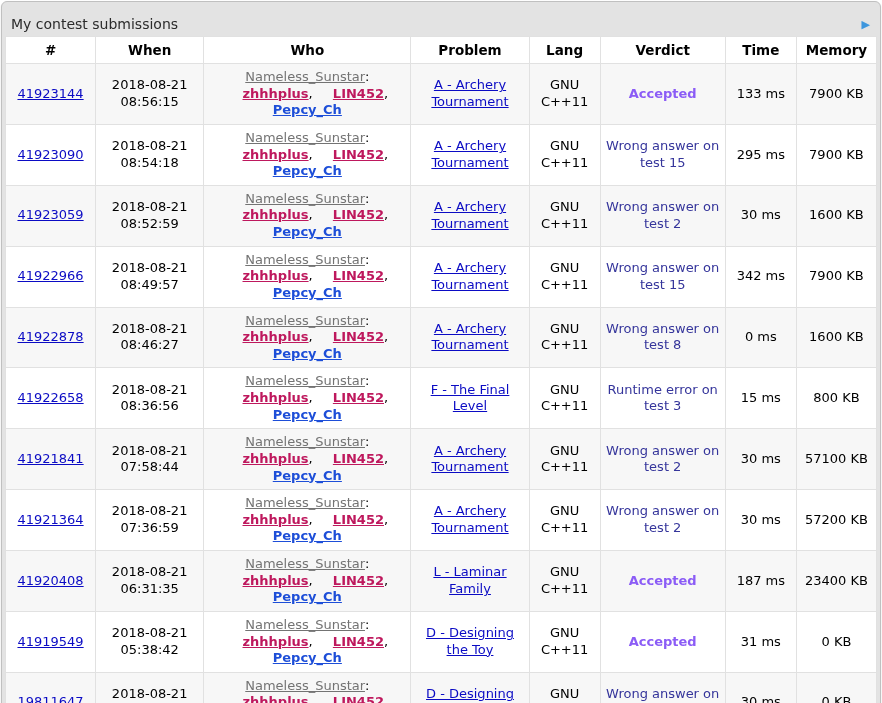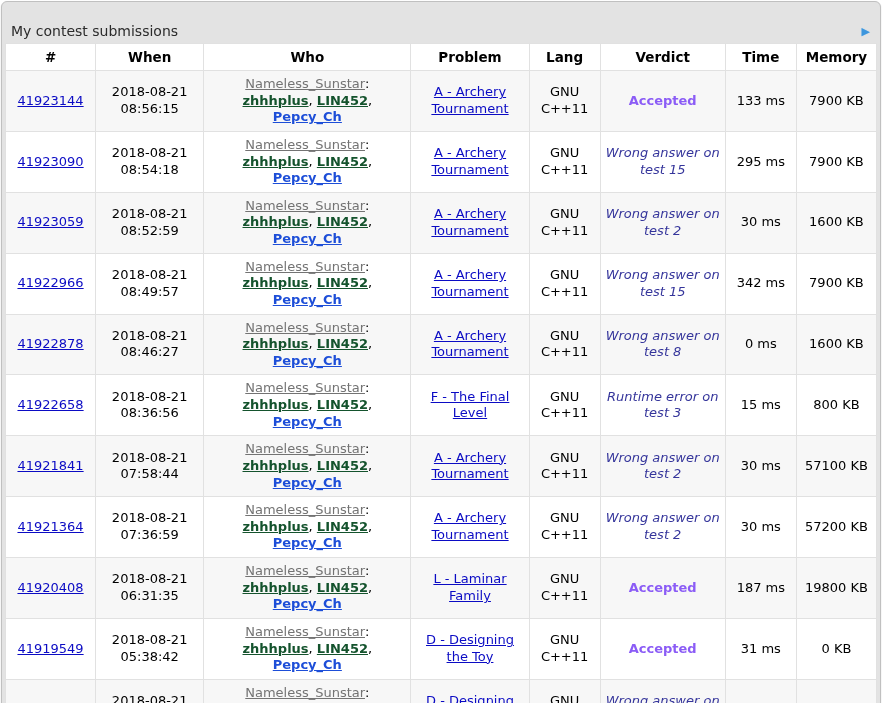--- a/index.html
+++ b/index.html
@@ -12,21 +12,21 @@
     background:#e3e3e3;
     border:1px solid #c0c0c0;
     border-radius:6px;
     overflow:hidden;
     box-shadow:0 1px 2px rgba(0,0,0,0.12);
   }
   .caption-bar {
     display:flex;
     align-items:center;
     justify-content:space-between;
-    padding:21px 10px 4px 9px;
+    padding:14px 10px 4px 9px;
     font-size:14px;
     color:#2b2b2b;
   }
   .arrow {
     color:#3d96dd;
     font-size:11px;
     line-height:11px;
     cursor:pointer;
     text-shadow:0 0 1px #9fcdf2;
   }
@@ -56,26 +56,26 @@
     color:#000;
     overflow:hidden;
   }
   tbody tr:nth-child(odd) td { background:#f7f7f7; }
   tbody tr:nth-child(even) td { background:#ffffff; }
 
   a { text-decoration:underline; cursor:pointer; }
   a.id-link, a.problem-link { color:#0b0bc4; }
   a.team-link { color:#737373; }
   .member { font-weight:bold; text-decoration:underline; }
-  .member-blue { color:#14532d; }
+  .member-blue { color:#be185d;margin-left:16px; }
   .member-violet { color:#1d4ed8; }
   .sep { color:#000; }
 
   .verdict-accepted { color:#8b5cf6; font-weight:bold; }
-  .verdict-rejected { color:#35359b;font-style:italic; }
+  .verdict-rejected { color:#35359b; }
 </style>
 </head>
 <body>
 
 <div class="datatable">
   <div class="caption-bar">
     <span>My contest submissions</span>
     <span class="arrow">▶</span>
   </div>
   <div class="table-wrap">
@@ -184,21 +184,21 @@
             <td>57200 KB</td>
           </tr>
           <tr>
             <td><a class="id-link">41920408</a></td>
             <td><span>2018-08-21</span> <span>06:31:35</span></td>
             <td><a class="team-link">Nameless_Sunstar</a><span class="sep">: </span> <a class="member member-blue">zhhhplus</a><span class="sep">, </span> <a class="member member-blue">LIN452</a><span class="sep">, </span> <a class="member member-violet">Pepcy_Ch</a></td>
             <td><a class="problem-link">L - Laminar Family</a></td>
             <td>GNU C++11</td>
             <td><span class="verdict-accepted">Accepted</span></td>
             <td>187 ms</td>
-            <td>19800 KB</td>
+            <td>23400 KB</td>
           </tr>
           <tr>
             <td><a class="id-link">41919549</a></td>
             <td><span>2018-08-21</span> <span>05:38:42</span></td>
             <td><a class="team-link">Nameless_Sunstar</a><span class="sep">: </span> <a class="member member-blue">zhhhplus</a><span class="sep">, </span> <a class="member member-blue">LIN452</a><span class="sep">, </span> <a class="member member-violet">Pepcy_Ch</a></td>
             <td><a class="problem-link">D - Designing the Toy</a></td>
             <td>GNU C++11</td>
             <td><span class="verdict-accepted">Accepted</span></td>
             <td>31 ms</td>
             <td>0 KB</td>

